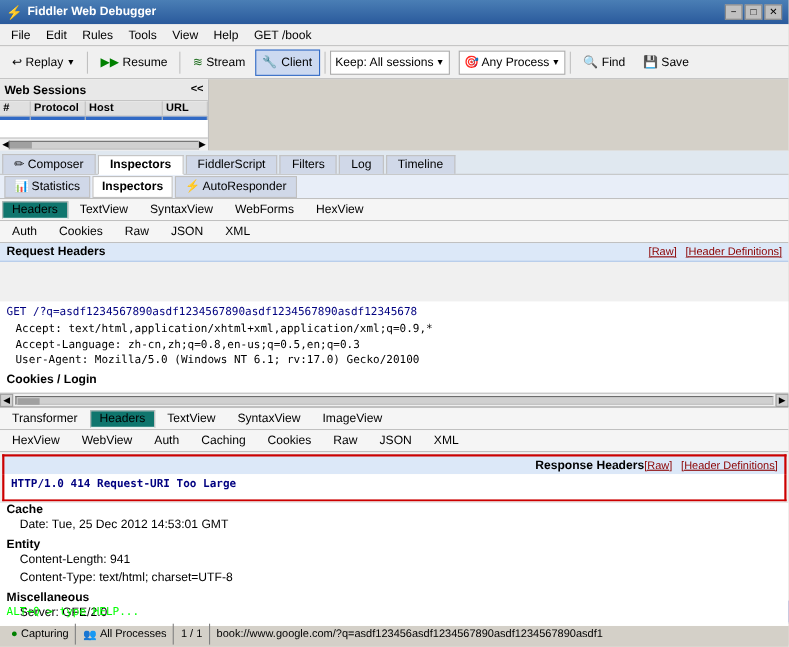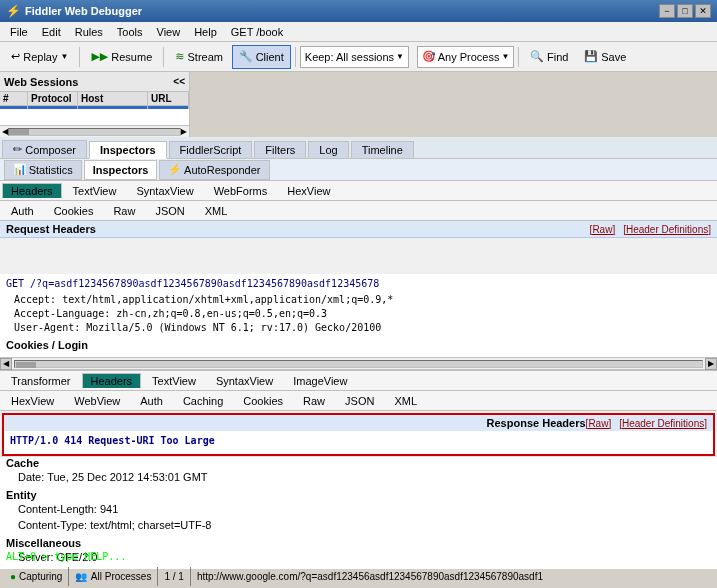--- a/index.html
+++ b/index.html
@@ -545,15 +545,15 @@
     <span>Capturing</span>
   </div>
   <div class="status-item">
     <span style="margin-right:3px;">👥</span>
     <span>All Processes</span>
   </div>
   <div class="status-item">
     <span>1 / 1</span>
   </div>
   <div style="flex:1;padding:0 6px;overflow:hidden;white-space:nowrap;text-overflow:ellipsis;">
-    <span>http://www.google.com/?q=asdf123456asdf1234567890asdf1234567890asdf1</span>
+    <span>book://www.google.com/?q=asdf123456asdf1234567890asdf1234567890asdf1</span>
   </div>
 </div>
 
 </body></html>

